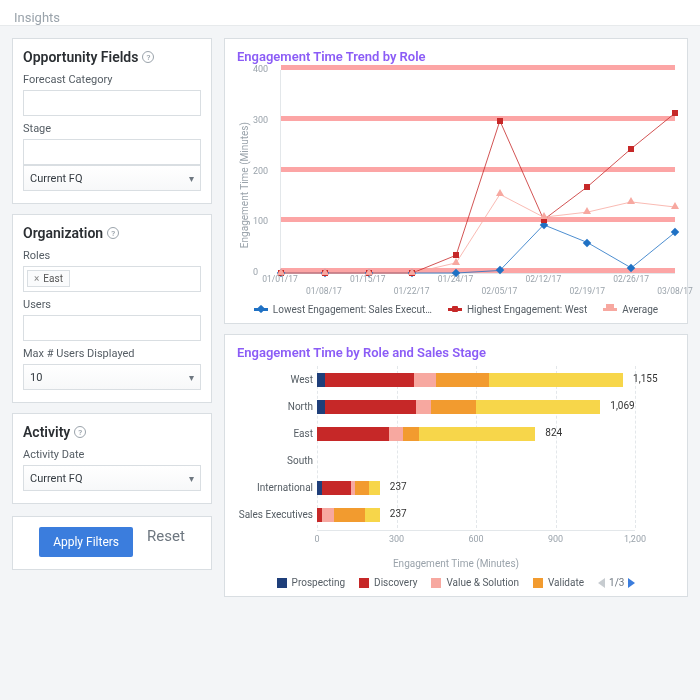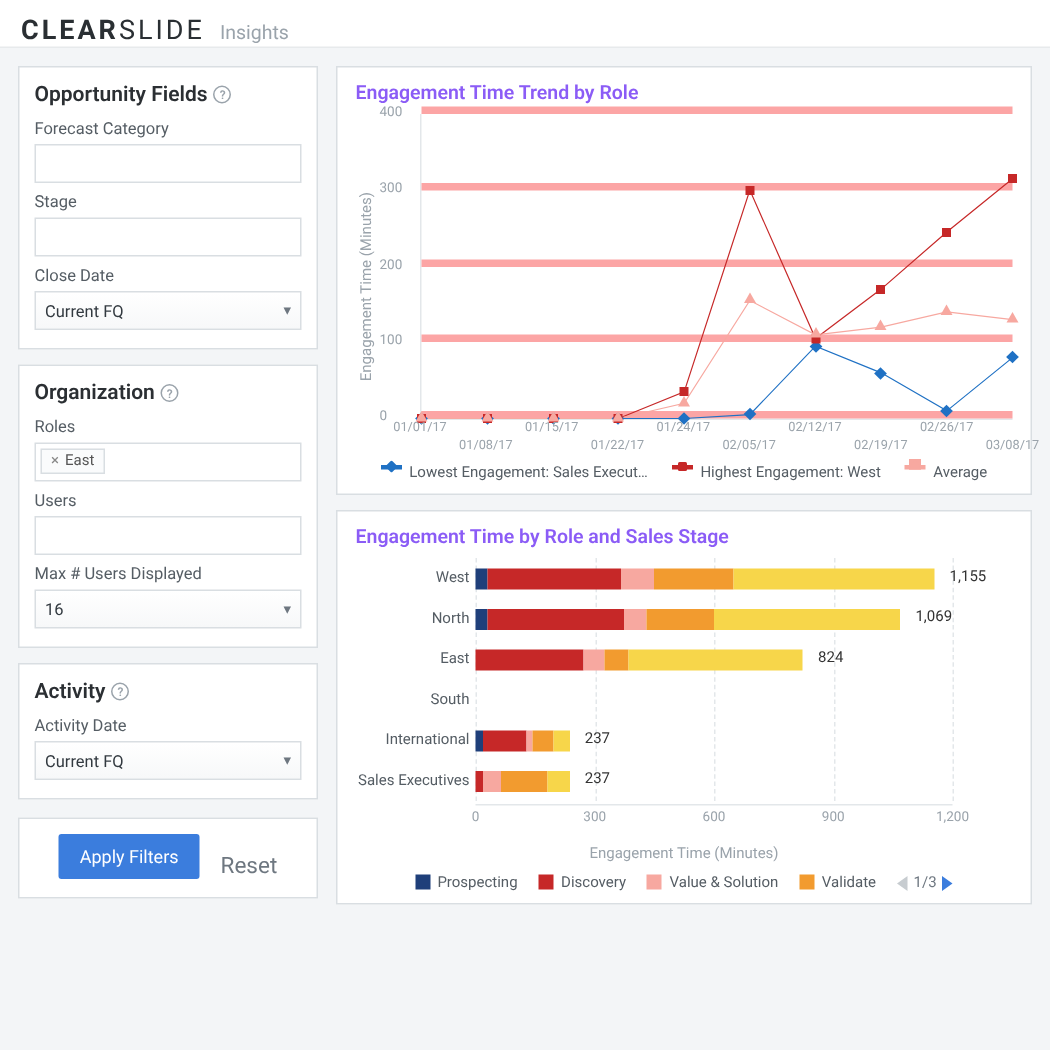--- a/index.html
+++ b/index.html
@@ -34,40 +34,40 @@
   .panel{background:var(--panel);border:1px solid var(--border);padding:10px 10px 12px 10px}
   .sec-title{font-size:14px;font-weight:600;color:#2b2f33;margin-bottom:8px;display:flex;align-items:center;gap:4px}
   .help{display:inline-flex;width:12px;height:12px;border:1px solid var(--lightmuted);border-radius:50%;align-items:center;justify-content:center;font-size:8px;color:var(--lightmuted)}
   .field-label{font-size:11px;color:#555d64;margin:6px 0 4px 0}
   .input,.select{width:100%;height:26px;border:1px solid var(--border);background:#fff;padding:0 6px;font-size:11px;color:var(--text)}
   .select{display:flex;align-items:center;justify-content:space-between;background:linear-gradient(#fff,#f7f8f9);cursor:pointer}
   .chev{color:var(--muted);font-size:10px}
   .chip{display:inline-flex;align-items:center;gap:4px;border:1px solid var(--border);padding:2px 6px;font-size:10px;color:#555;background:#fafbfc}
   .chip .x{color:#888;cursor:pointer}
   .chipbox{min-height:26px;border:1px solid var(--border);padding:3px;background:#fff}
-  .btnrow{display:flex;align-items:flex-end;gap:14px;justify-content:center;margin-top:2px}
+  .btnrow{display:flex;align-items:flex-start;gap:14px;justify-content:center;margin-top:2px}
   .btn{background:var(--accent);color:#fff;border:none;padding:8px 14px;font-size:12px;border-radius:2px;cursor:pointer}
   .reset{color:var(--muted);font-size:15px;cursor:pointer}
   
   .main{flex:1;min-width:0;display:flex;flex-direction:column;gap:10px}
   .chart-card{background:var(--panel);border:1px solid var(--border);padding:10px 12px 8px 12px}
   .chart-title{font-size:13px;font-weight:600;color:#8b5cf6;margin-bottom:6px}
   
   .linewrap{position:relative;height:230px;display:flex}
   .yaxis-label{writing-mode:vertical-rl;transform:rotate(180deg);font-size:10px;color:var(--lightmuted);align-self:center;padding:0 2px}
   .plot{flex:1;display:flex;flex-direction:column}
   .plotarea{flex:1;position:relative;border-left:1px solid #e3e7ea;border-bottom:1px solid #e3e7ea;margin-left:28px}
   .ygrid{position:absolute;left:0;right:0;border-top:5px solid #fca5a5;font-size:9px;color:var(--lightmuted)}
   .ygrid span{position:absolute;left:-28px;top:-6px}
   svg.series{position:absolute;inset:0;width:100%;height:100%;overflow:visible}
   .xticks{display:flex;margin-left:28px;position:relative;height:26px}
   .xt{position:absolute;font-size:8.5px;color:var(--lightmuted);transform:translateX(-50%);white-space:nowrap}
   .xt.low{top:12px}
   .legend{display:flex;gap:16px;justify-content:center;font-size:10px;color:#555d64;margin-top:4px;flex-wrap:wrap}
-  .lg{display:flex;align-items:flex-start;gap:5px}
+  .lg{display:flex;align-items:center;gap:5px}
   .swatch{width:14px;height:3px;position:relative}
   .swatch::after{content:"";position:absolute;width:6px;height:6px;left:4px;top:-2px;border-radius:1px}
   .sw-blue{background:var(--blue-series)}.sw-blue::after{background:var(--blue-series);transform:rotate(45deg)}
   .sw-red{background:var(--red-series)}.sw-red::after{background:var(--red-series)}
   .sw-pink{background:var(--pink-series)}.sw-pink::after{background:var(--pink-series);width:0;height:0;border-left:4px solid transparent;border-right:4px solid transparent;border-bottom:7px solid var(--pink-series);top:-4px;left:3px;border-radius:0}
   
   .barwrap{position:relative}
   .bar-rows{margin-left:80px;margin-right:40px;position:relative}
   .bar-row{display:flex;align-items:center;height:27px}
   .bar-cat{position:absolute;left:-80px;width:76px;text-align:right;font-size:10px;color:#555d64}
@@ -83,39 +83,37 @@
   .pager{display:flex;align-items:center;gap:4px;color:var(--muted)}
   .tri{width:0;height:0;border-top:5px solid transparent;border-bottom:5px solid transparent}
   .tri.l{border-right:7px solid #c7ccd0}
   .tri.r{border-left:7px solid var(--accent)}
 </style>
 </head>
 <body>
 
 <div class="header">
   <div class="brand">
-    <span class="brand-logo"><b>CLEAR</b><span>SLIDE</span></span>
     <span class="brand-sub">Insights</span>
   </div>
 </div>
 
 <div class="layout">
 
   <div class="sidebar">
 
     <div class="panel">
       <div class="sec-title">
           <span>Opportunity Fields</span>
           <span class="help">?</span>
         </div>
       <div class="field-label">Forecast Category</div>
       <input class="input" value="" style="">
       <div class="field-label">Stage</div>
       <input class="input" value="" style="">
-      <div class="field-label">Close Date</div>
       <div class="select">
           <span>Current FQ</span>
           <span class="chev">▾</span>
         </div>
     </div>
 
     <div class="panel">
       <div class="sec-title">
           <span>Organization</span>
           <span class="help">?</span>
@@ -124,21 +122,21 @@
       <div class="chipbox">
         <span class="chip">
             <span class="x">×</span>
             <span>East</span>
           </span>
       </div>
       <div class="field-label">Users</div>
       <input class="input" value="" style="">
       <div class="field-label">Max # Users Displayed</div>
       <div class="select">
-          <span>16</span>
+          <span>10</span>
           <span class="chev">▾</span>
         </div>
     </div>
 
     <div class="panel">
       <div class="sec-title">
           <span>Activity</span>
           <span class="help">?</span>
         </div>
       <div class="field-label">Activity Date</div>

